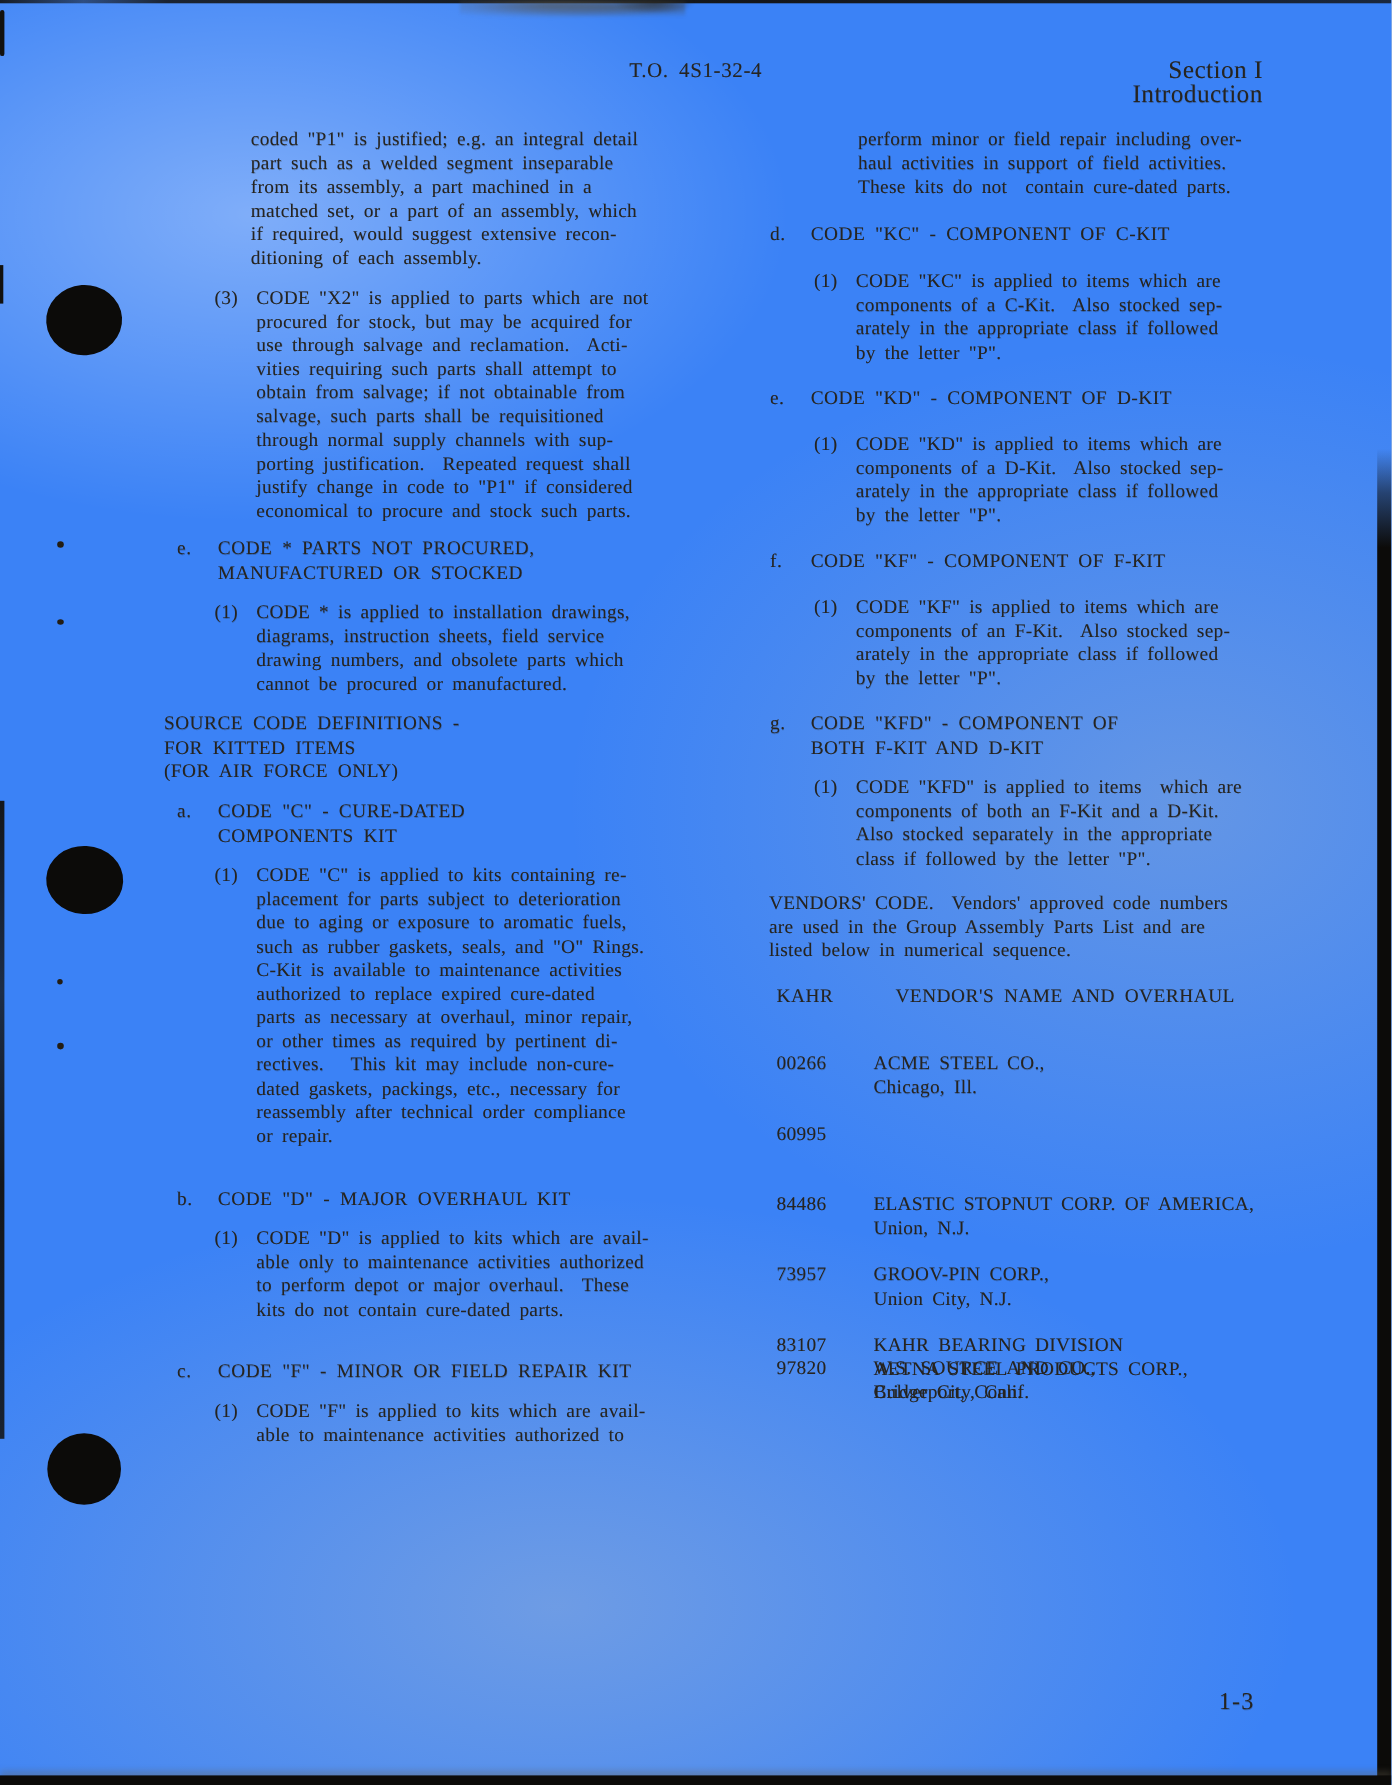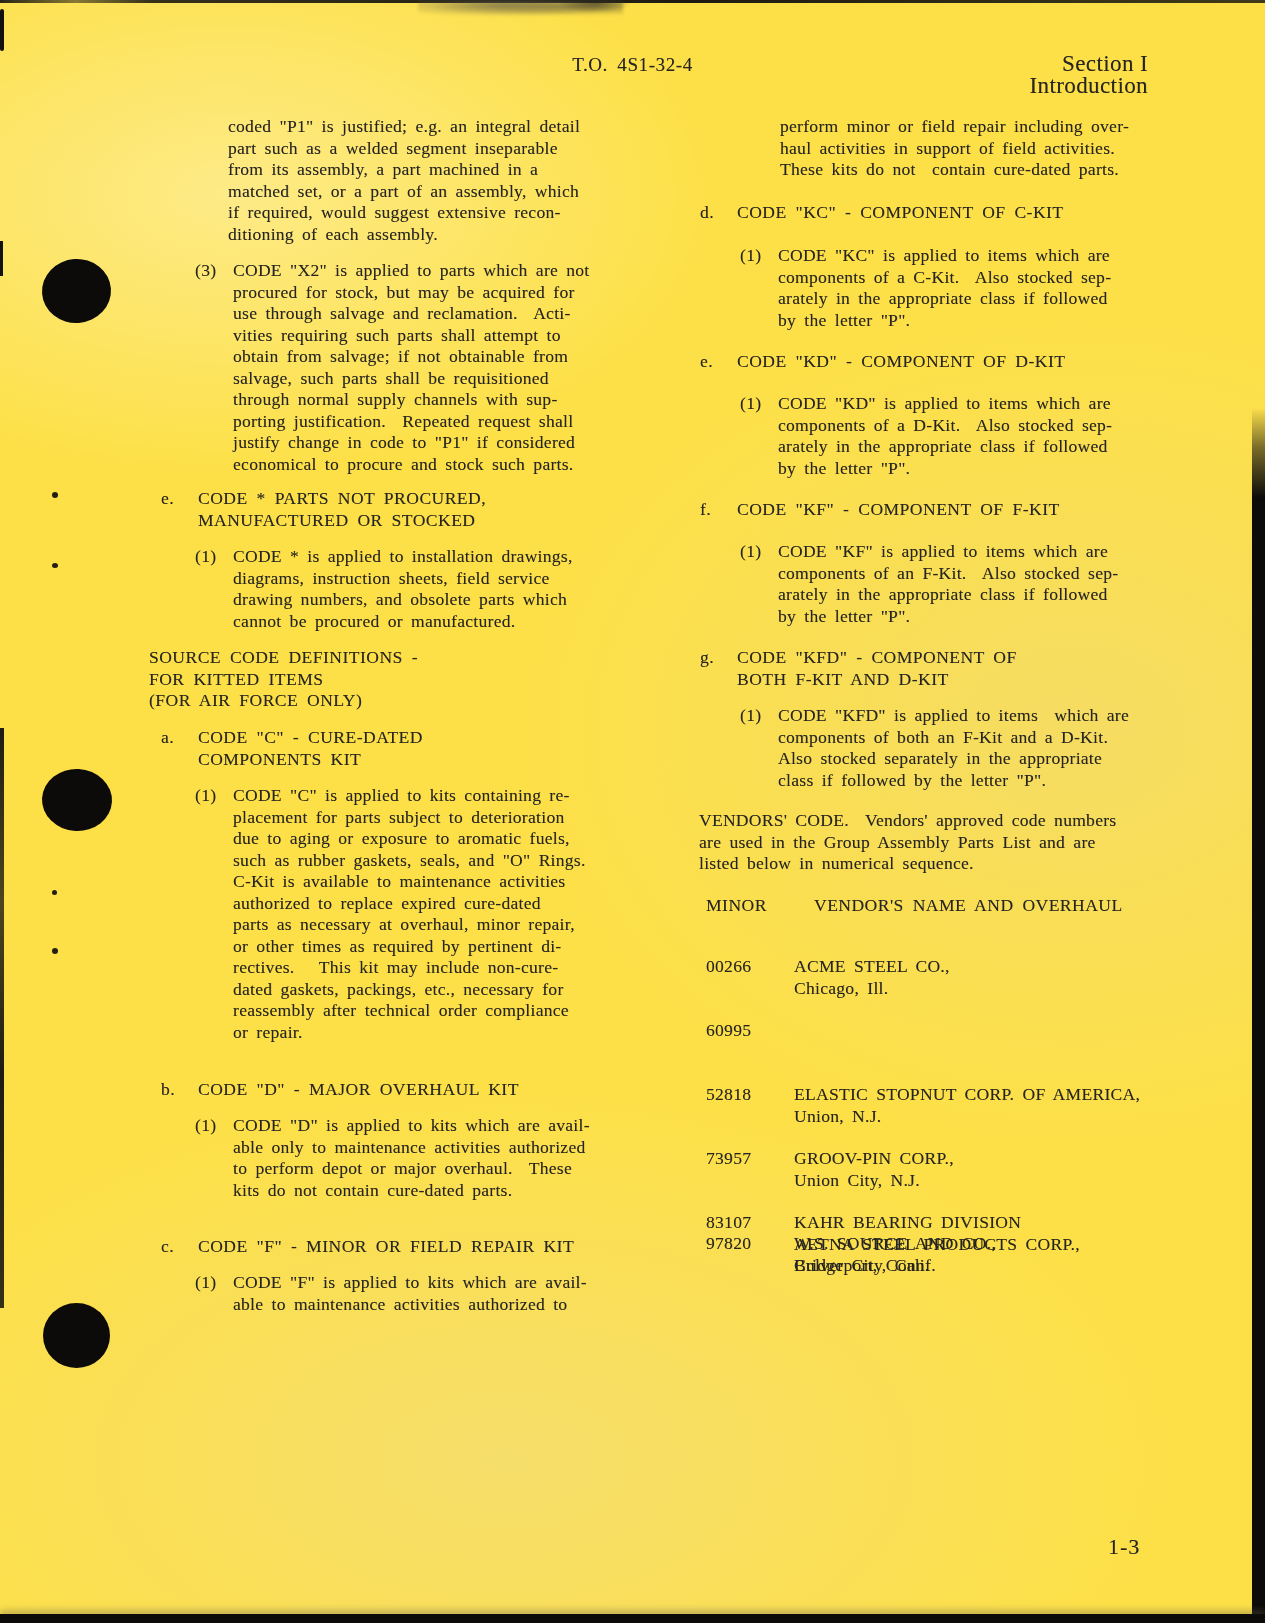--- a/index.html
+++ b/index.html
@@ -4,21 +4,21 @@
 <style>
   html, body { margin: 0; padding: 0; }
   body {
     width: 1265px; height: 1623px;
     background: #e9e2cf;
     font-family: "Liberation Serif", "DejaVu Serif", serif;
   }
   .page {
     position: relative;
     width: 1265px; height: 1623px;
-    background: #fde047;
+    background: #3b82f6;
     overflow: hidden;
     color: #262420;
   }
   .texture {
     position: absolute; inset: 0;
     background:
       radial-gradient(ellipse 700px 400px at 18% 12%, rgba(255,255,255,0.35), rgba(255,255,255,0) 70%),
       radial-gradient(ellipse 800px 600px at 85% 45%, rgba(222,210,180,0.25), rgba(222,210,180,0) 70%),
       radial-gradient(ellipse 900px 500px at 40% 90%, rgba(228,216,188,0.3), rgba(228,216,188,0) 75%);
     pointer-events: none;
@@ -267,34 +267,34 @@
 components of both an F-Kit and a D-Kit.
 Also stocked separately in the appropriate
 class if followed by the letter "P".</div>
   </div>
 
   <div class="txt" style="left:699px; top:810px; width:505px">VENDORS' CODE.  Vendors' approved code numbers
 are used in the Group Assembly Parts List and are
 listed below in numerical sequence.</div>
 
   <div class="txt item heading" style="left:706px; top:895px; width:500px">
-    <span class="vendor-code">MINOR</span>
+    <span class="vendor-code">KAHR</span>
     <div style="padding-left:20px">VENDOR'S NAME AND OVERHAUL</div>
   </div>
 
   <div class="txt vendor-row" style="left:706px; top:937px; width:500px">
     <span class="vendor-code">00266</span>
     <div>ACME STEEL CO.,
 Chicago, Ill.</div>
   </div>
   <div class="txt vendor-row" style="left:706px; top:1001px; width:500px">
     <span class="vendor-code">60995</span>
   </div>
   <div class="txt vendor-row" style="left:706px; top:1065px; width:520px">
-    <span class="vendor-code">52818</span>
+    <span class="vendor-code">84486</span>
     <div>ELASTIC STOPNUT CORP. OF AMERICA,
 Union, N.J.</div>
   </div>
   <div class="txt vendor-row" style="left:706px; top:1129px; width:500px">
     <span class="vendor-code">73957</span>
     <div>GROOV-PIN CORP.,
 Union City, N.J.</div>
   </div>
   <div class="txt vendor-row" style="left:706px; top:1193px; width:500px">
     <span class="vendor-code">83107</span>

